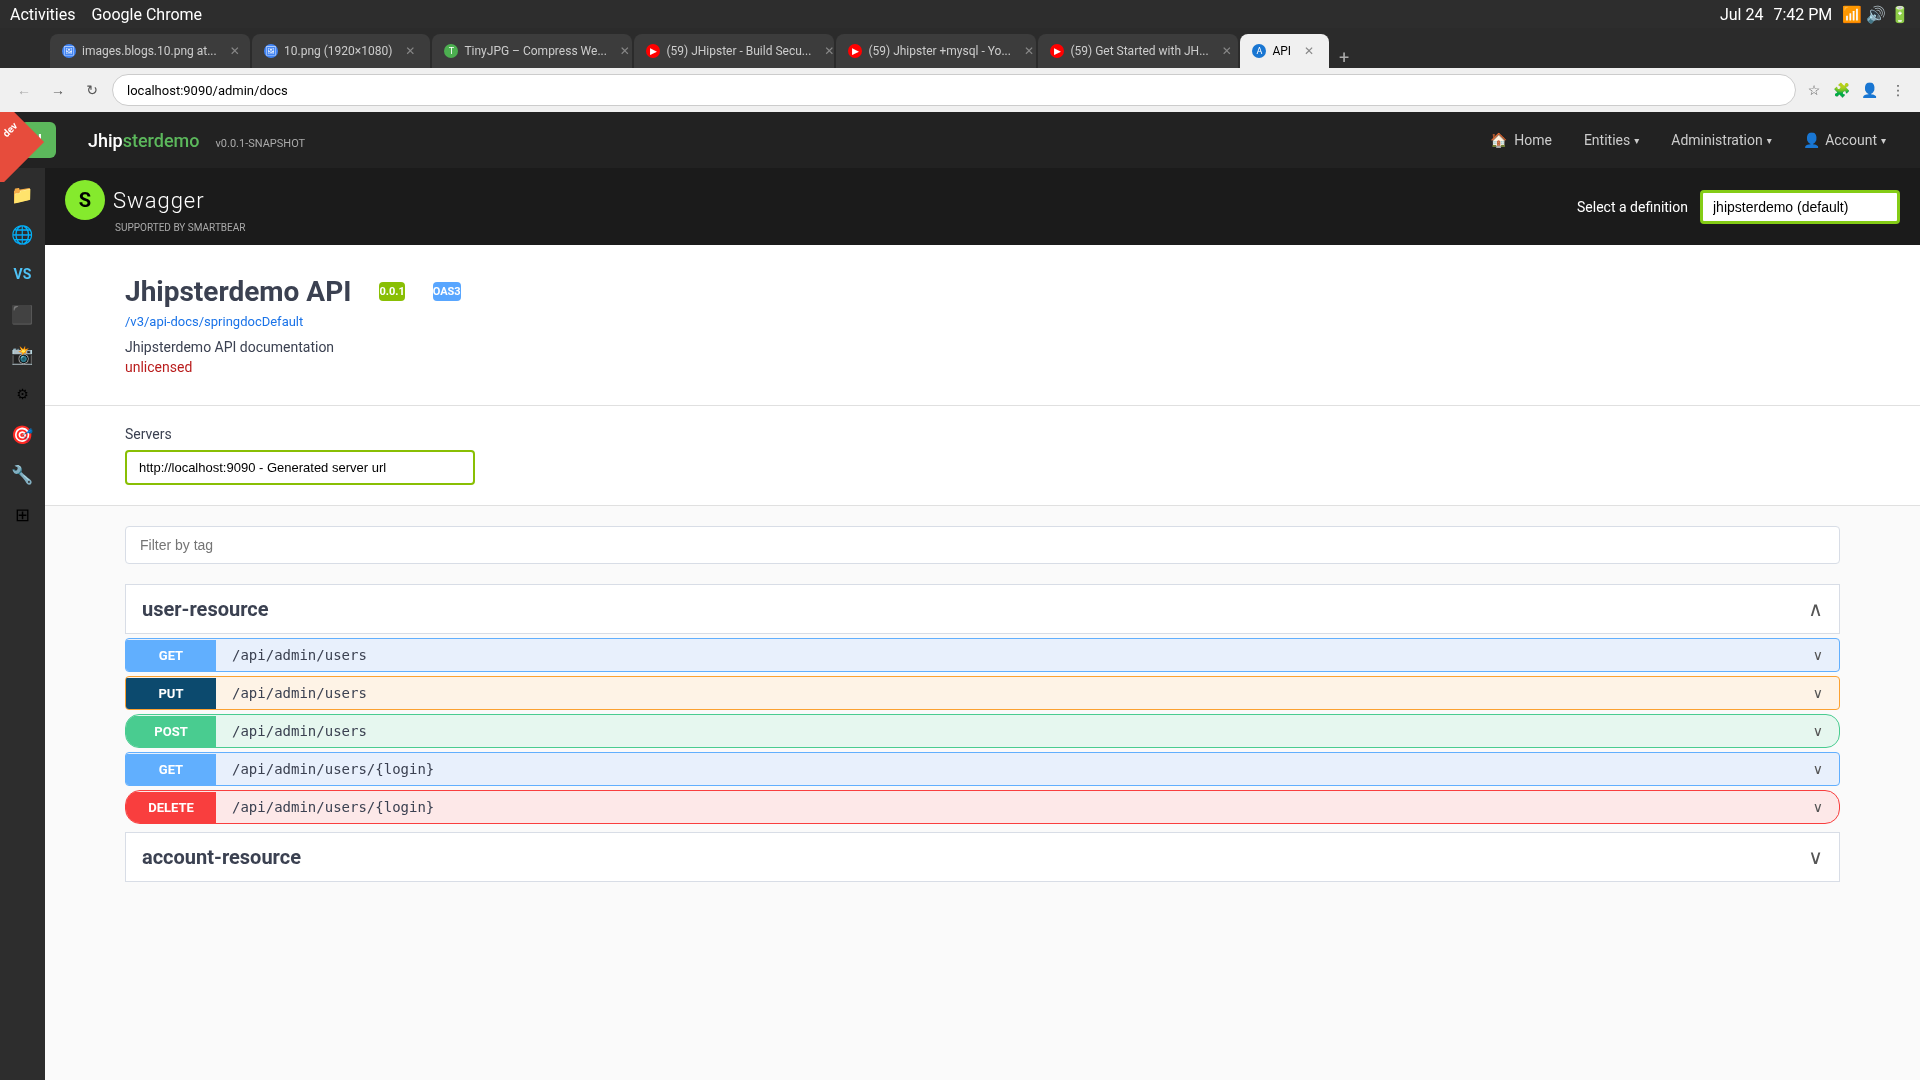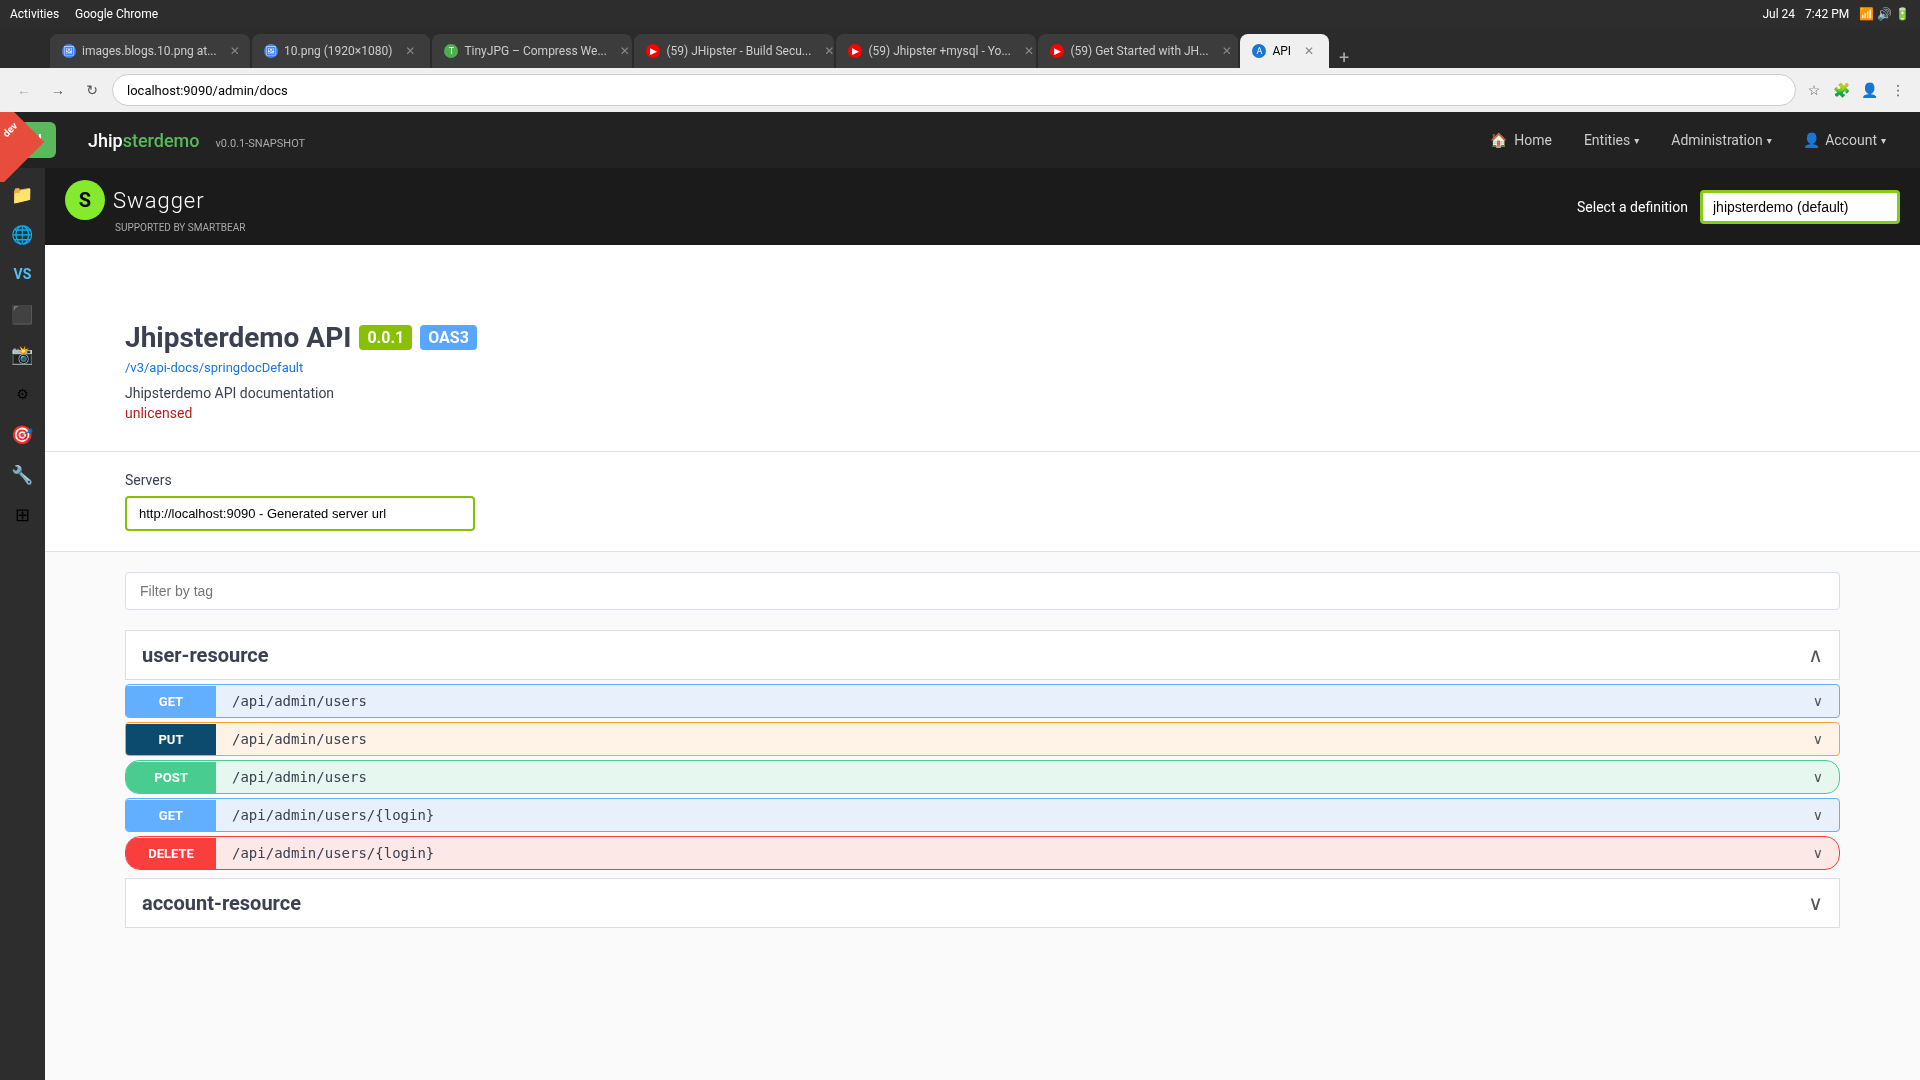--- a/index.html
+++ b/index.html
@@ -1,19 +1,19 @@
 <!DOCTYPE html>
 <html><head>
   <meta charset="utf-8">
   <style>
     * { margin: 0; padding: 0; box-sizing: border-box; }
     body { font-family: -apple-system, BlinkMacSystemFont, 'Segoe UI', Roboto, sans-serif; background: #f5f5f5; width: 1920px; height: 1080px; overflow: hidden; display: flex; flex-direction: column; }
 
     
-    .os-bar { background: #2d2d2d; color: #fff; display: flex; align-items: center; justify-content: space-between; padding: 0 10px; height: 28px; font-size: 12px; }
+    .os-bar { background: #2d2d2d; color: #fff; display: flex; align-items: center; justify-content: space-between; padding: 0 10px; height: 28px; font-size: 16px; }
     .os-bar-left { display: flex; align-items: center; gap: 16px; }
     .os-bar-right { display: flex; align-items: center; gap: 10px; }
 
     
     .browser { background: #3c3c3c; display: flex; flex-direction: column; }
     .tab-bar { background: #2b2b2b; display: flex; align-items: flex-end; padding: 6px 0 0 0; height: 40px; gap: 2px; padding-left: 50px; }
     .tab { background: #3c3c3c; color: #ccc; padding: 6px 12px; border-radius: 8px 8px 0 0; font-size: 12px; display: flex; align-items: center; gap: 6px; max-width: 200px; white-space: nowrap; overflow: hidden; text-overflow: ellipsis; cursor: pointer; height: 34px; }
     .tab.active { background: #f0f0f0; color: #000; }
     .tab-icon { width: 14px; height: 14px; border-radius: 50%; background: #4285f4; display: inline-flex; align-items: center; justify-content: center; font-size: 9px; color: #fff; flex-shrink: 0; }
     .tab-close { width: 16px; height: 16px; display: flex; align-items: center; justify-content: center; border-radius: 50%; font-size: 12px; color: #888; margin-left: 4px; flex-shrink: 0; }
@@ -52,22 +52,22 @@
     
     .swagger-header { background: #1b1b1b; padding: 12px 20px; display: flex; align-items: center; justify-content: space-between; }
     .swagger-logo { display: flex; flex-direction: column; }
     .swagger-logo-main { display: flex; align-items: center; gap: 8px; }
     .swagger-logo-img { width: 40px; height: 40px; background: #85ea2d; border-radius: 50%; display: flex; align-items: center; justify-content: center; font-weight: bold; font-size: 20px; color: #000; }
     .swagger-select-container { display: flex; align-items: center; gap: 12px; }
     .swagger-select { background: #fff; border: 3px solid #84cc16; border-radius: 4px; padding: 6px 30px 6px 10px; font-size: 14px; appearance: none; min-width: 200px; }
 
     
     .swagger-info { padding: 30px 80px; background: #fff; border-bottom: 1px solid #e0e0e0; }
-    .api-title { font-size: 28px; font-weight: bold; color: #3b4151; display: flex; align-items: center; gap: 8px; margin-top: 46px; }
-    .badge { padding: 3px 8px; border-radius: 4px; font-size: 16px; font-weight: bold; color: #fff; }
+    .api-title { font-size: 28px; font-weight: bold; color: #3b4151; display: flex; align-items: center; gap: 28px; }
+    .badge { padding: 3px 0; border-radius: 4px; font-size: 11px; font-weight: bold; color: #fff; }
     .badge-version { background: #89bf04; }
     .badge-oas { background: #58a6ff; }
     .api-link { color: #1a73e8; font-size: 13px; text-decoration: none; margin-top: 6px; display: block; }
     .api-desc { color: #3b4151; margin-top: 10px; font-size: 14px; }
     .api-license { color: #b91c1c; margin-top: 4px; font-size: 14px; }
 
     
     .servers-section { padding: 20px 80px; background: #fff; border-bottom: 1px solid #e0e0e0; }
     .servers-label { font-size: 14px; color: #3b4151; margin-bottom: 8px; font-weight: 400; }
     .server-select { background: #fff; border: 2px solid #89bf04; border-radius: 4px; padding: 8px 12px; font-size: 13px; min-width: 350px; appearance: none; cursor: pointer; padding-right: 30px; }

